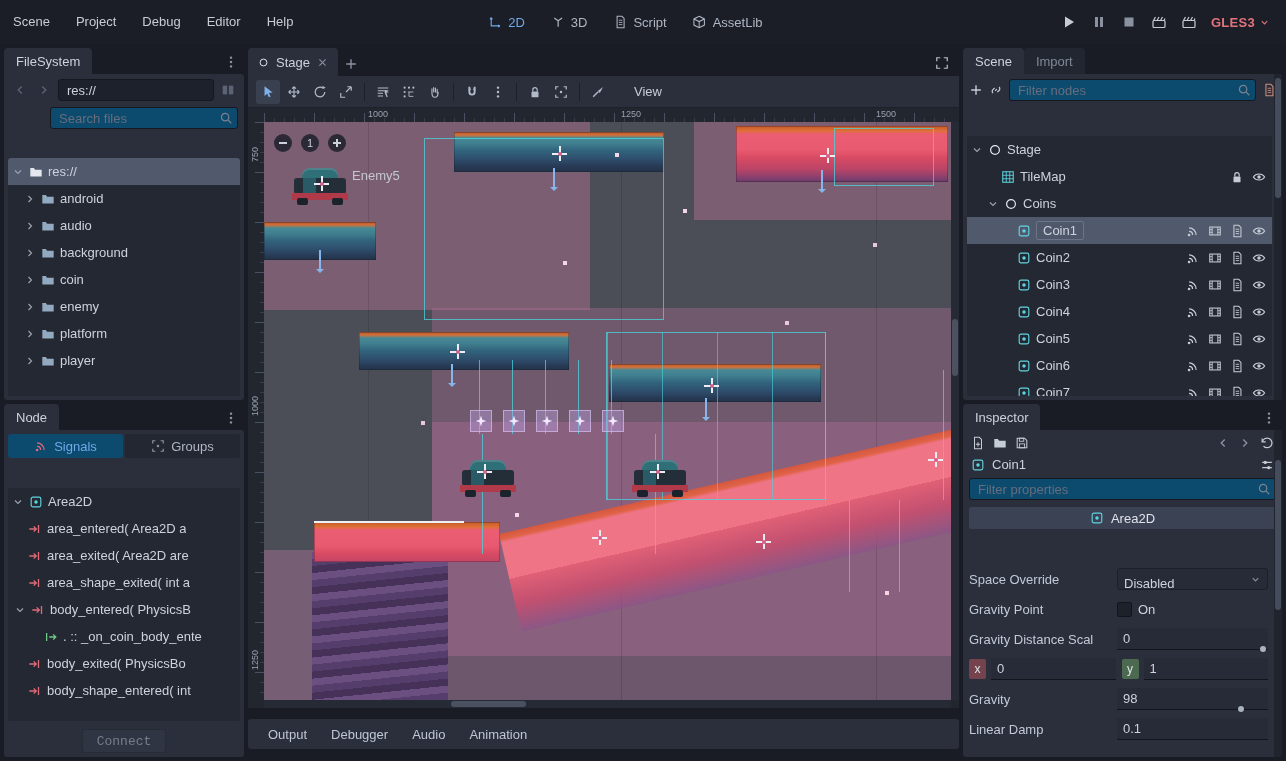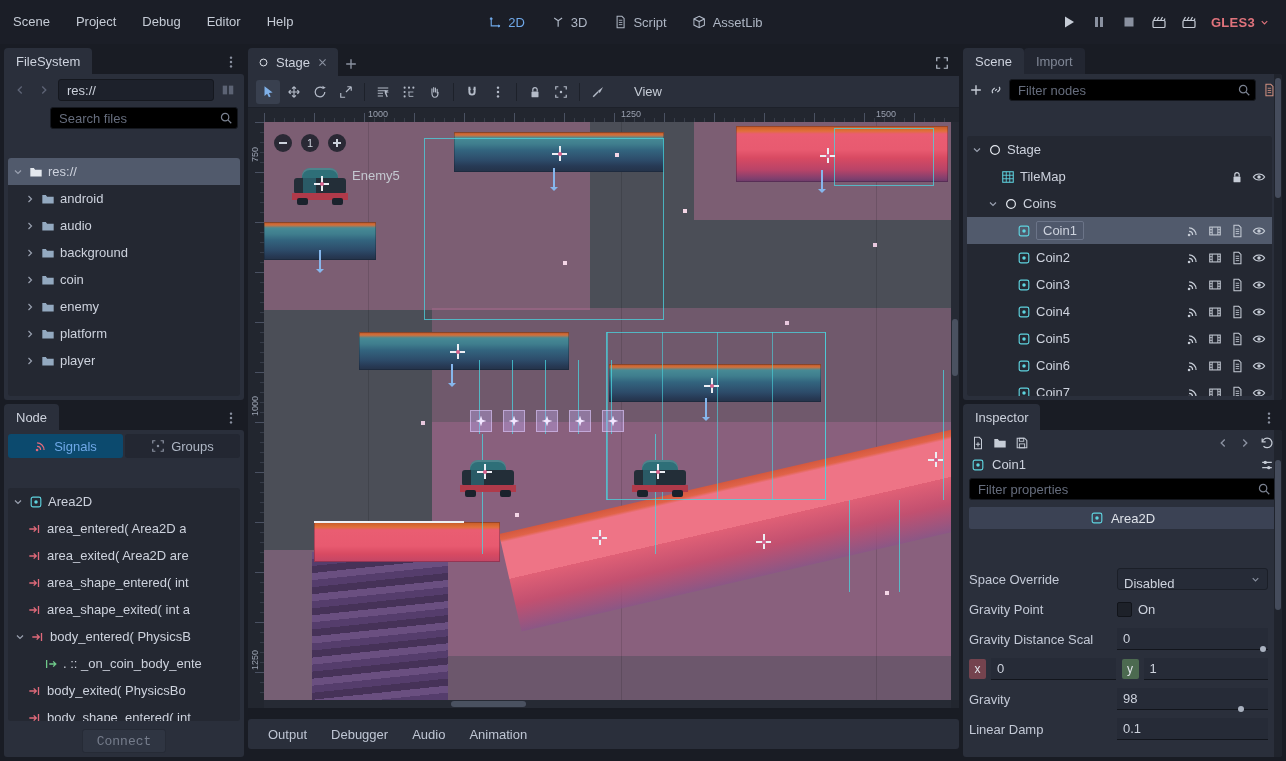--- a/index.html
+++ b/index.html
@@ -37,21 +37,21 @@
   .strip-dots { margin-left:auto; margin-bottom:5px; margin-right:6px; }
   .pbody { position:absolute; left:0; top:26px; right:0; bottom:0; background:#2a2f3b; border-radius:0 3px 3px 3px; overflow:hidden; }
 
   
   #filesystem { left:4px; top:48px; width:240px; height:352px; }
   .navrow { display:flex; align-items:center; gap:4px; padding:5px 6px 2px 6px; }
   .navbtn { width:20px; height:20px; display:flex; align-items:center; justify-content:center; color:#5c6374; }
   .pathbox { flex:1; height:22px; background:#1d212b; border:1px solid #15181f; border-radius:3px; display:flex; align-items:center; padding:0 8px; color:#cdd2dd; }
   .searchrow { padding:4px 6px;margin-left:40px; }
   .searchbox { position:relative; height:22px; }
-  .searchbox input { width:100%; height:22px; background:#000000; border:1px solid #15181f; border-radius:3px; color:#cdd2dd; font-family:inherit; font-size:13px; padding:0 24px 0 8px; outline:none; }
+  .searchbox input { width:100%; height:22px; background:#0c4a6e; border:1px solid #15181f; border-radius:3px; color:#cdd2dd; font-family:inherit; font-size:13px; padding:0 24px 0 8px; outline:none; }
   .searchbox input::placeholder { color:#666d7d; }
   .searchbox .sic { position:absolute; right:5px; top:4px; color:#7a8190; }
   .treebox { position:absolute; left:4px; right:4px; bottom:4px; background:#242832; border-radius:3px; overflow:hidden; }
   #fs-tree { top:84px; }
   .trow { display:flex; align-items:center; height:27px; gap:5px; padding-right:4px; white-space:nowrap; }
   .trow .lbl { overflow:hidden; text-overflow:ellipsis; }
   .trow.sel { background:#515a6c; }
   .arr { width:12px; height:12px; flex:none; color:#9aa1b0; }
 
   
@@ -547,26 +547,20 @@
         <div class="trow" style="padding-left:20px">
           <svg class="ic c-red">
               <use href="#i-sigarrow"></use>
             </svg>
           <span class="lbl">area_exited( Area2D are</span>
         </div>
         <div class="trow" style="padding-left:20px">
           <svg class="ic c-red">
               <use href="#i-sigarrow"></use>
             </svg>
-          <span class="lbl">area_shape_entered( int</span>
-        </div>
-        <div class="trow" style="padding-left:20px">
-          <svg class="ic c-red">
-              <use href="#i-sigarrow"></use>
-            </svg>
           <span class="lbl">area_shape_exited( int a</span>
         </div>
         <div class="trow" style="padding-left:6px">
           <svg class="arr">
               <use href="#i-chevdown"></use>
             </svg>
           <svg class="ic c-red">
               <use href="#i-sigarrow"></use>
             </svg>
           <span class="lbl">body_entered( PhysicsB</span>

